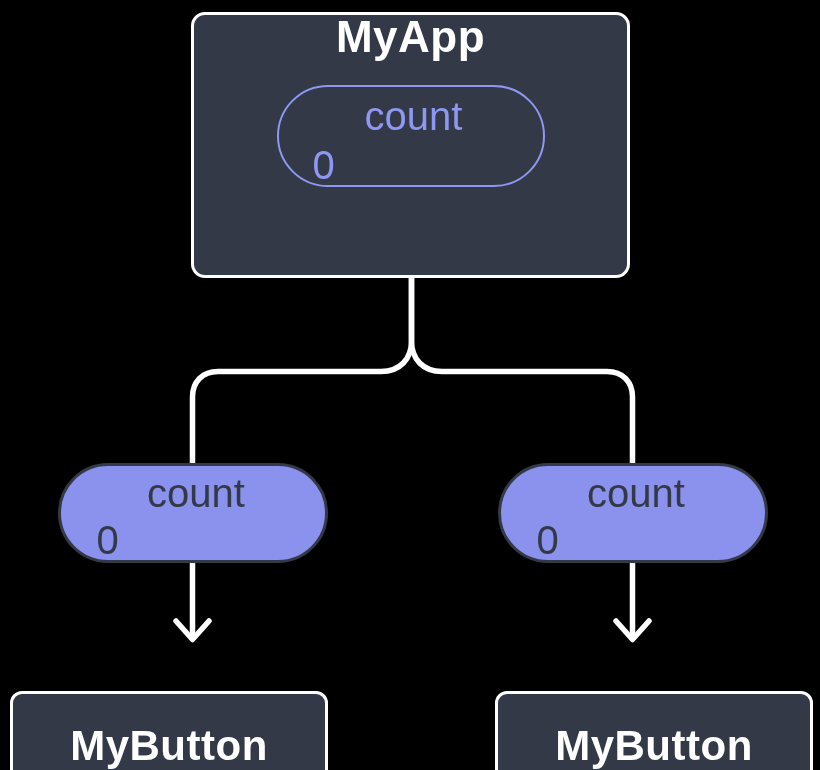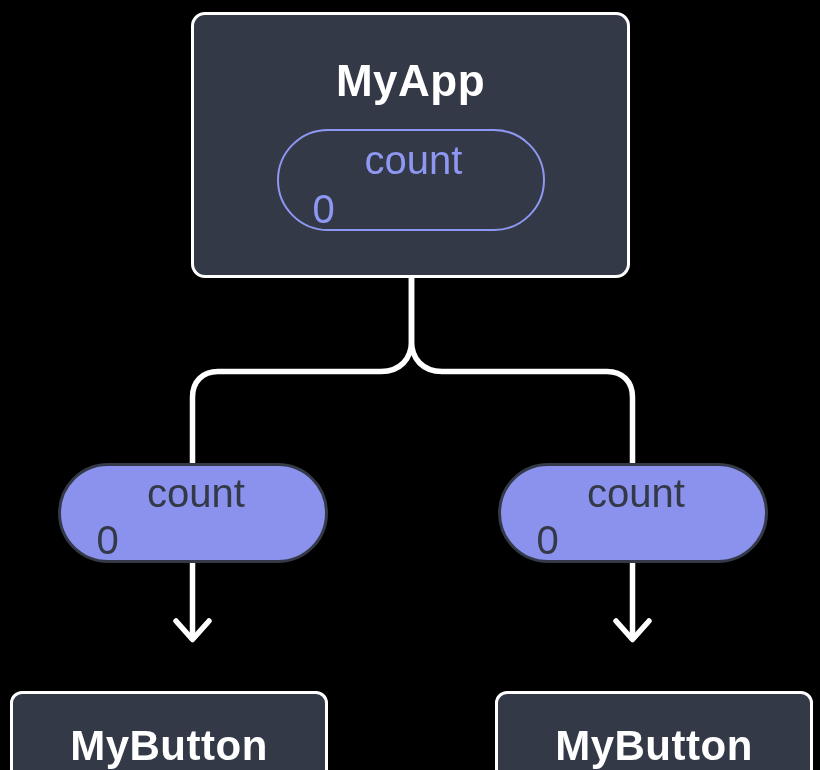--- a/index.html
+++ b/index.html
@@ -41,21 +41,20 @@
     background: var(--component-fill);
     border: 3px solid var(--component-border);
     color: var(--title-text);
   }
   .app-box {
     left: 191px; top: 12px;
     width: 439px; height: 266px;
     border-radius: 14px;
     display: flex; flex-direction: column;
     align-items: center;
-    padding-top: 44px;
   }
   .box-title {
     font-size: 44px;
     font-weight: 700;
     line-height: 1;
     color: var(--title-text);
     letter-spacing: 0.5px;
   }
   .app-box .box-title { margin-bottom: 26px; }
   .pill {

